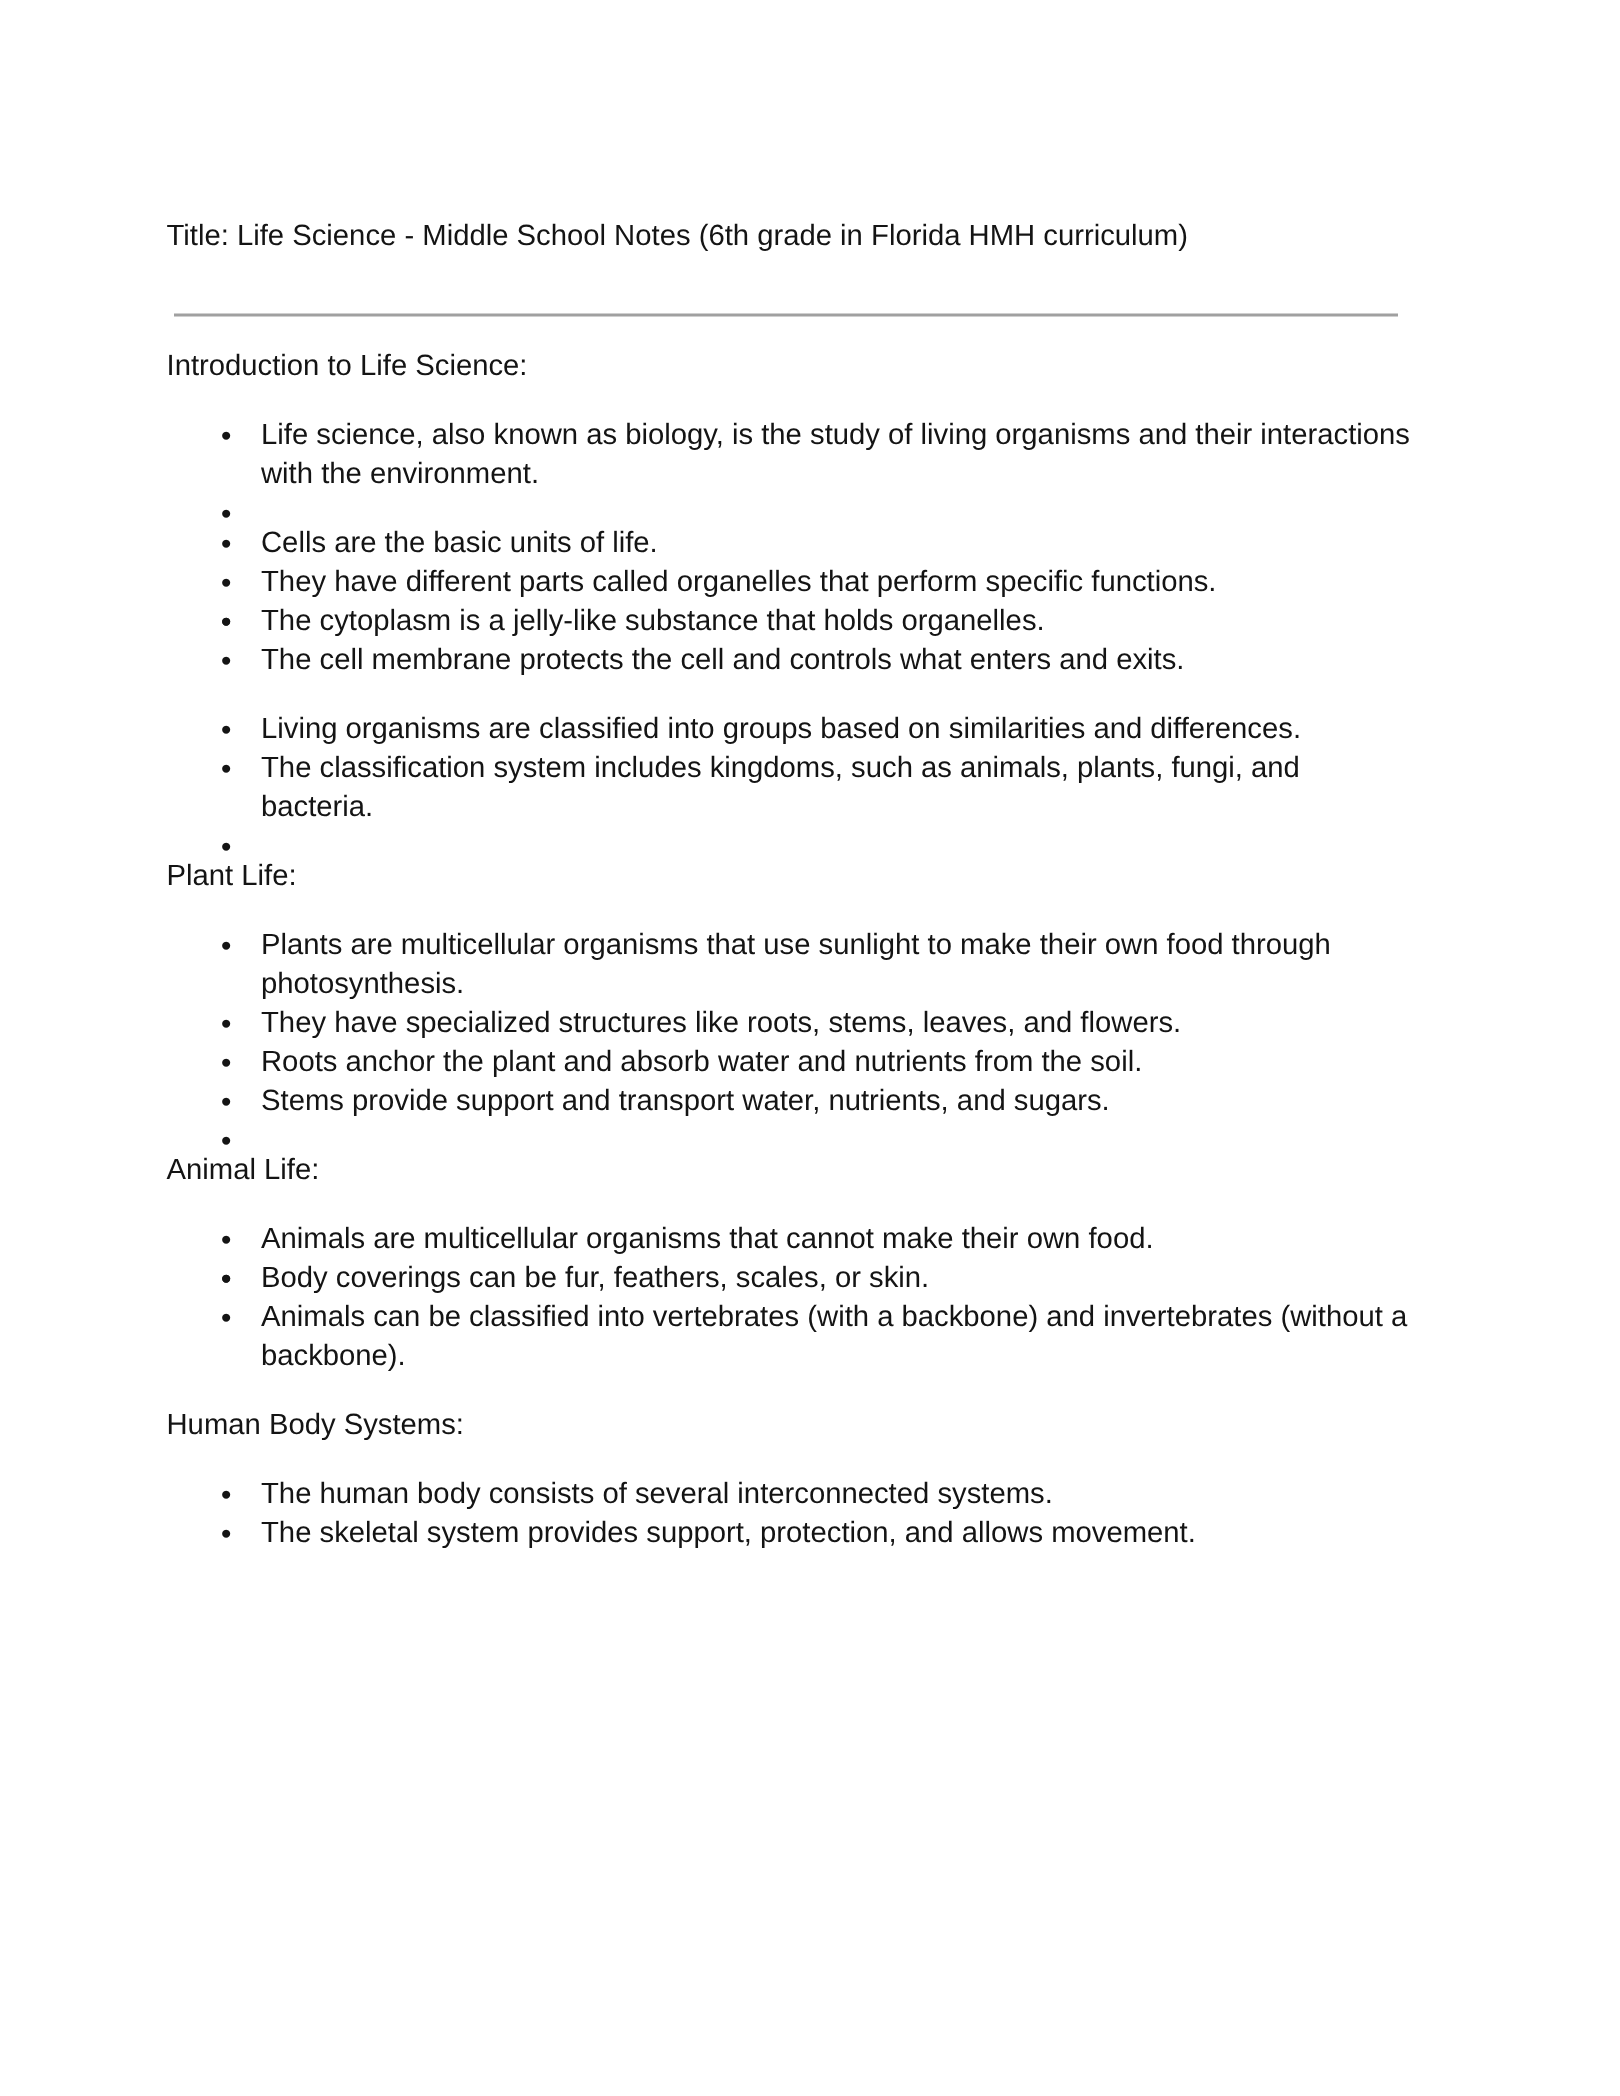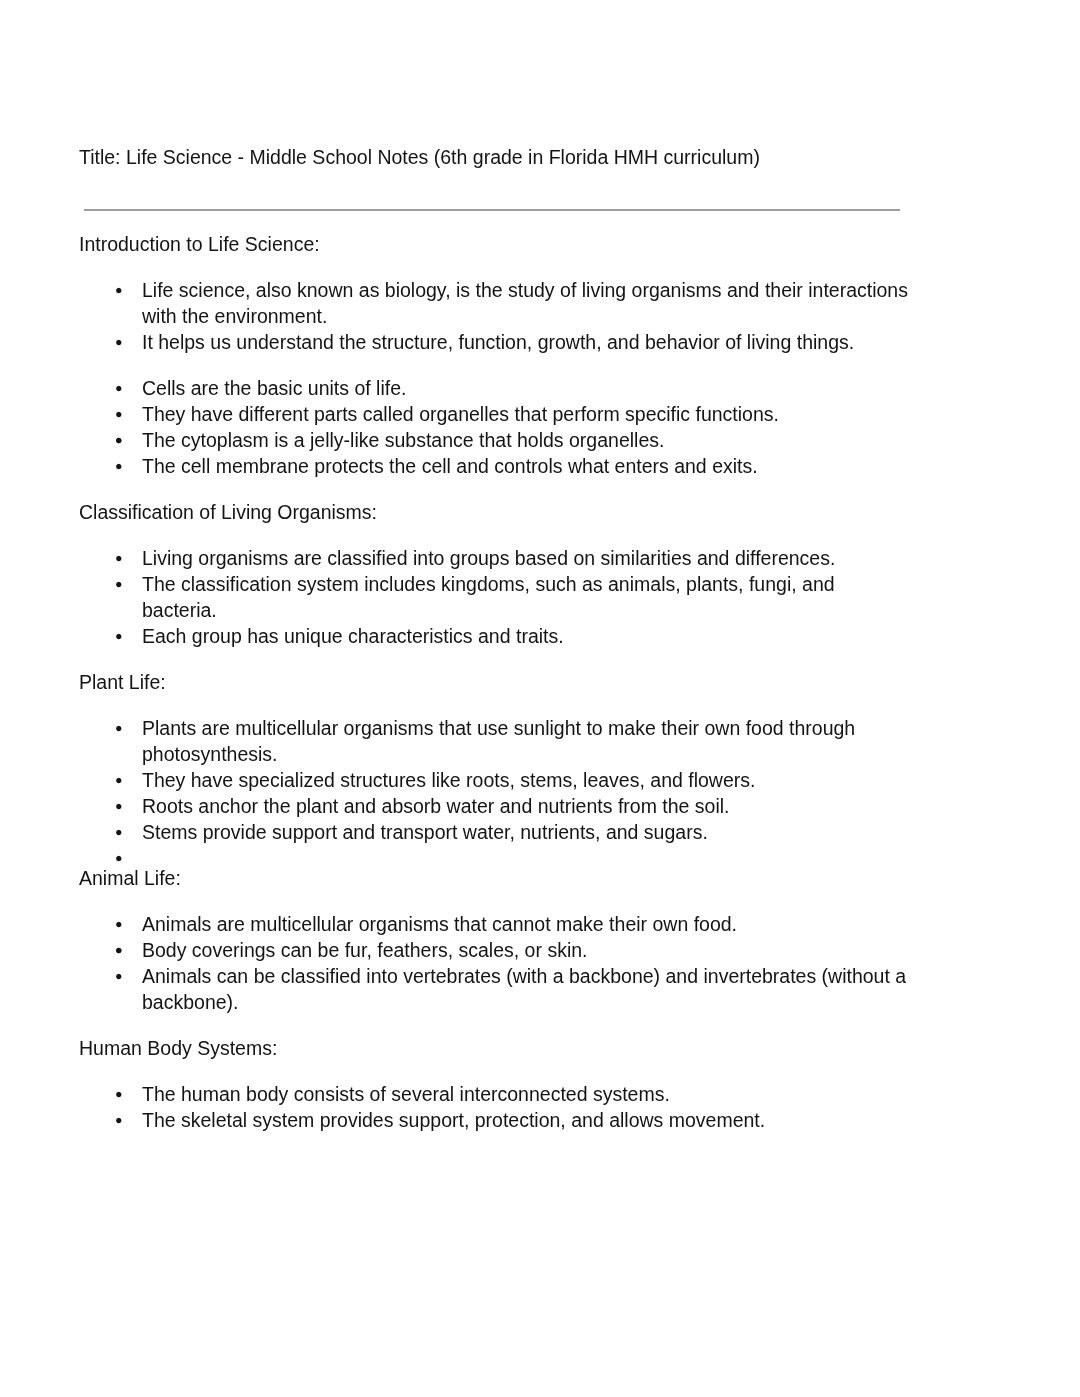--- a/index.html
+++ b/index.html
@@ -7,21 +7,21 @@
     position: relative;
     width: 1080px;
     height: 1397px;
     background: #ffffff;
     overflow: hidden;
     font-family: "Liberation Sans", "DejaVu Sans", sans-serif;
     color: #141414;
     font-size: 19.5px;
     line-height: 26px;
   }
-  .content { padding: 144px 80px 0 79px; }
+  .content { padding: 144px 80px 0 111px; }
   .doc-title { margin: 0; }
   .divider {
     border: none;
     border-top: 2px solid #a0a0a0;
     margin: 39px 0 0 5px;
     width: 816px;
     height: 0;
   }
   .heading { margin: 20px 0; }
   .heading--first { }
@@ -53,41 +53,40 @@
 
     <p class="doc-title">Title: Life Science - Middle School Notes (6th grade in Florida HMH curriculum)</p>
 
     <hr class="divider">
 
     <section>
       <p class="heading heading--first">Introduction to Life Science:</p>
       <ul class="bullets">
         <li><span class="dot">●</span><span class="txt">Life science, also known as biology, is the study of living organisms and their interactions
 with the environment.</span></li>
-        <li><span class="dot">●</span><span class="txt">It helps us understand the structure, function, growth, and behavior of living things.</span></li>
+        <li><span class="dot">●</span></li>
       </ul>
     </section>
 
     <section>
       <ul class="bullets">
         <li><span class="dot">●</span><span class="txt">Cells are the basic units of life.</span></li>
         <li><span class="dot">●</span><span class="txt">They have different parts called organelles that perform specific functions.</span></li>
         <li><span class="dot">●</span></li>
         <li><span class="dot">●</span><span class="txt">The cytoplasm is a jelly-like substance that holds organelles.</span></li>
         <li><span class="dot">●</span><span class="txt">The cell membrane protects the cell and controls what enters and exits.</span></li>
       </ul>
     </section>
 
     <section>
-      <p class="heading">Classification of Living Organisms:</p>
       <ul class="bullets">
         <li><span class="dot">●</span><span class="txt">Living organisms are classified into groups based on similarities and differences.</span></li>
         <li><span class="dot">●</span><span class="txt">The classification system includes kingdoms, such as animals, plants, fungi, and
 bacteria.</span></li>
-        <li><span class="dot">●</span><span class="txt">Each group has unique characteristics and traits.</span></li>
+        <li><span class="dot">●</span></li>
       </ul>
     </section>
 
     <section>
       <p class="heading">Plant Life:</p>
       <ul class="bullets">
         <li><span class="dot">●</span><span class="txt">Plants are multicellular organisms that use sunlight to make their own food through
 photosynthesis.</span></li>
         <li><span class="dot">●</span><span class="txt">They have specialized structures like roots, stems, leaves, and flowers.</span></li>
         <li><span class="dot">●</span><span class="txt">Roots anchor the plant and absorb water and nutrients from the soil.</span></li>

